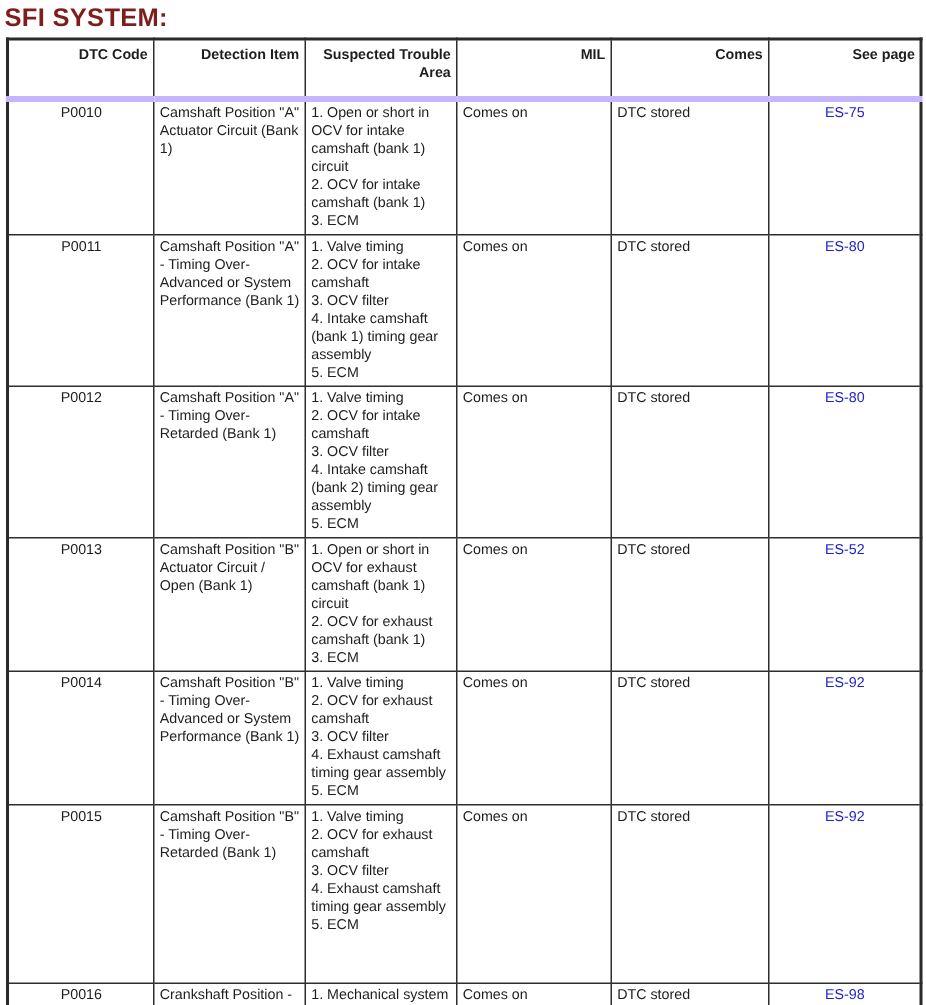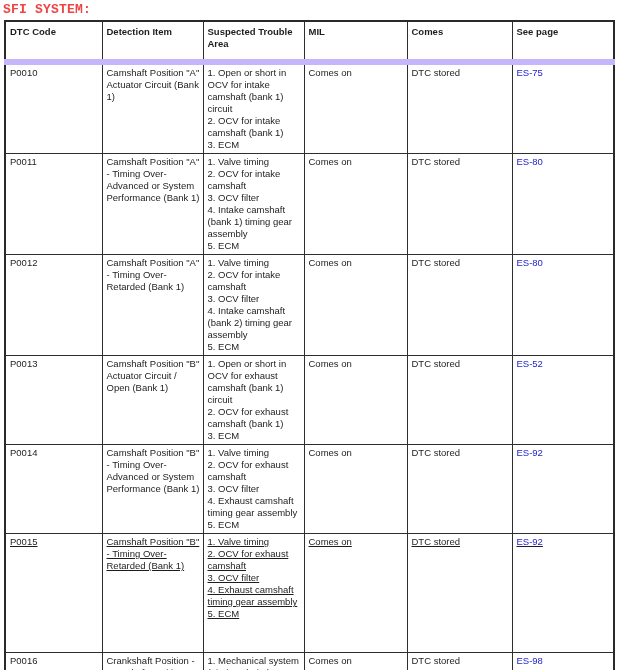--- a/index.html
+++ b/index.html
@@ -3,54 +3,54 @@
 <meta charset="utf-8">
 <style>
   html,body{margin:0;padding:0;}
   body{
     width:617px;height:670px;background:#ffffff;
     font-family:"Liberation Sans",sans-serif;color:#1d1d1d;
     -webkit-font-smoothing:antialiased;
   }
   .page{position:relative;width:617px;height:670px;overflow:hidden;}
   .doc-title{
-    font-size:13px;font-weight:bold;color:#ef4444;
-    margin:2px 0 3px 3px;letter-spacing:0.2px;font-family:Liberation Mono, monospace;
+    font-size:17px;font-weight:bold;color:#7f1d1d;
+    margin:2px 0 3px 3px;letter-spacing:0.2px;
   }
   table.dtc-table{
     border-collapse:collapse;table-layout:fixed;
     margin-left:4px;width:609px;
     border:2px solid #2a2a2a;
   }
   th,td{
     border:1px solid #2e2e2e;
     vertical-align:top;
     font-size:9.5px;line-height:12px;
     padding:2px 3px 2px 4px;
     white-space:pre-line;
     word-wrap:break-word;
     overflow:hidden;
   }
   thead th{
-    font-weight:bold;text-align:left;
+    font-weight:bold;text-align:right;
     height:31px;padding-top:4px;
-    border-bottom:6px solid #c4b5fd;
+    border-bottom:4px solid #c4b5fd;
     font-size:9.5px;
   }
-  td.c-code,td.c-page{text-align:left;}
+  td.c-code,td.c-page{text-align:center;}
   a.page-link{
     color:var(--link-color,#2222cc);
     text-decoration:none;cursor:pointer;
   }
   tbody tr:nth-child(1){height:86px;}
   tbody tr:nth-child(2){height:101px;}
   tbody tr:nth-child(3){height:99px;margin-left:41px;}
   tbody tr:nth-child(4){height:85px;}
   tbody tr:nth-child(5){height:89px;}
-  tbody tr:nth-child(6){height:119px;text-decoration:underline;}
+  tbody tr:nth-child(6){height:119px;}
   tbody tr:nth-child(7){height:58px;}
 </style>
 </head>
 <body>
 
 <div class="page">
   <div class="doc-title">SFI SYSTEM:</div>
 
   <table class="dtc-table">
     <colgroup>

